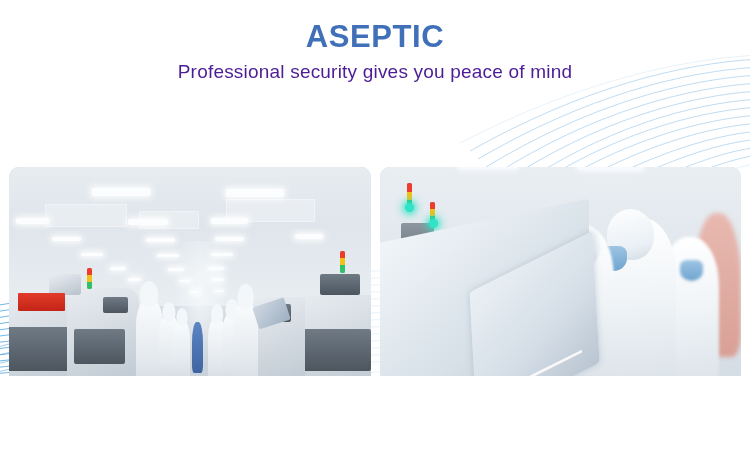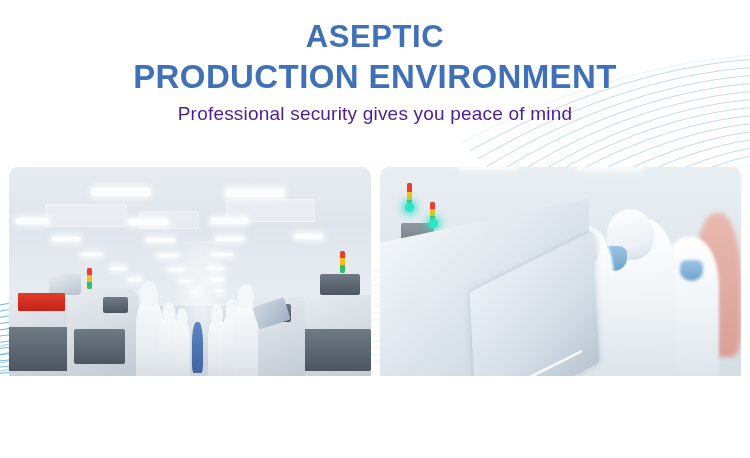--- a/index.html
+++ b/index.html
@@ -298,21 +298,20 @@
       <path d="M52,130 C126,122 244,102 426,78"></path>
       <path d="M76,130 C146,124 262,108 446,84"></path>
       <path d="M104,130 C168,126 282,114 468,90"></path>
       <path d="M136,130 C194,128 304,119 492,96"></path>
       <path d="M172,130 C222,129 328,124 516,102"></path>
     </g>
   </svg>
 
   <div class="headings">
     <div class="title-line-1">ASEPTIC</div>
-    <div class="title-line-2">PRODUCTION ENVIRONMENT</div>
     <div class="subtitle">Professional security gives you peace of mind</div>
   </div>
 
   <div class="photo-row">
 
     <div class="photo" title="Cleanroom production corridor with SMT machines and workers in white coveralls">
       <div class="cr-ceiling"></div>
       <div class="cr-floor"></div>
       <div class="cr-vanish"></div>
 

